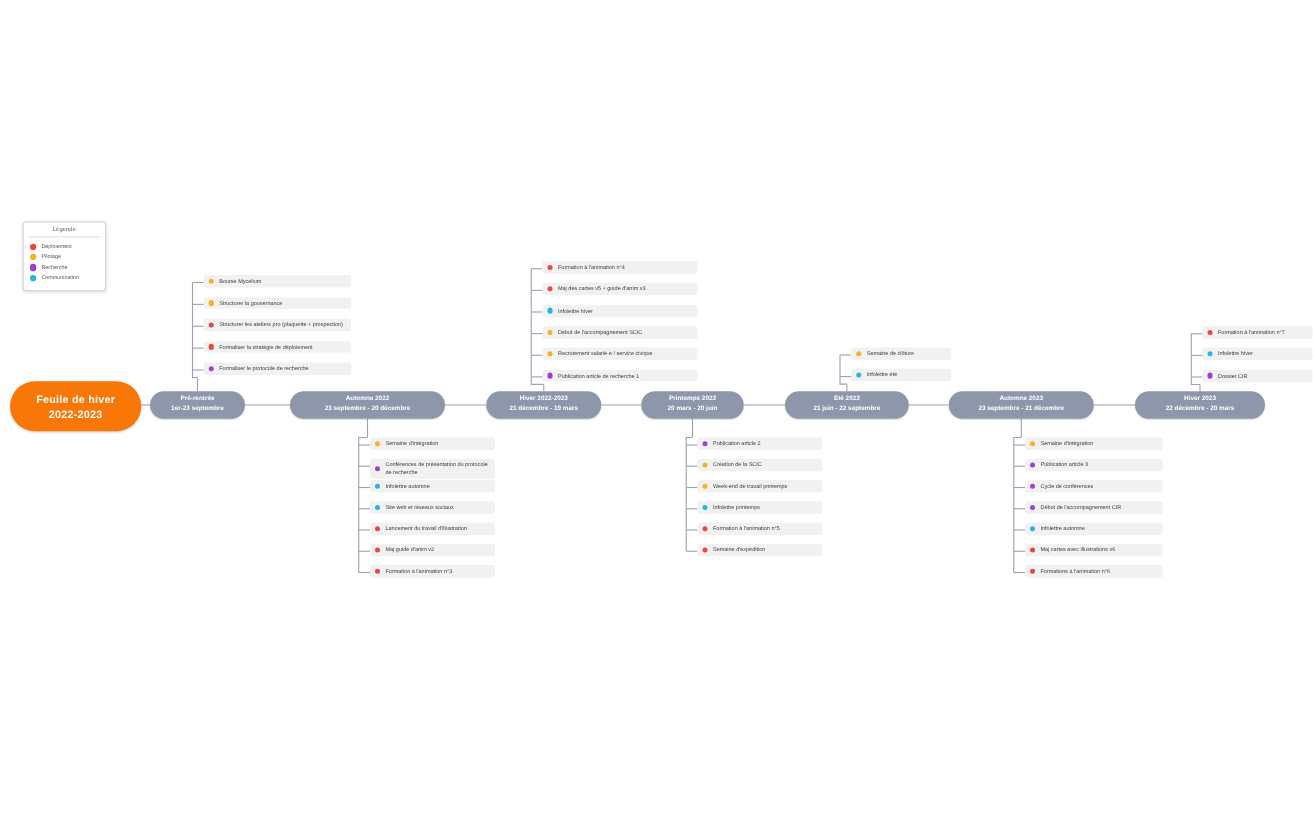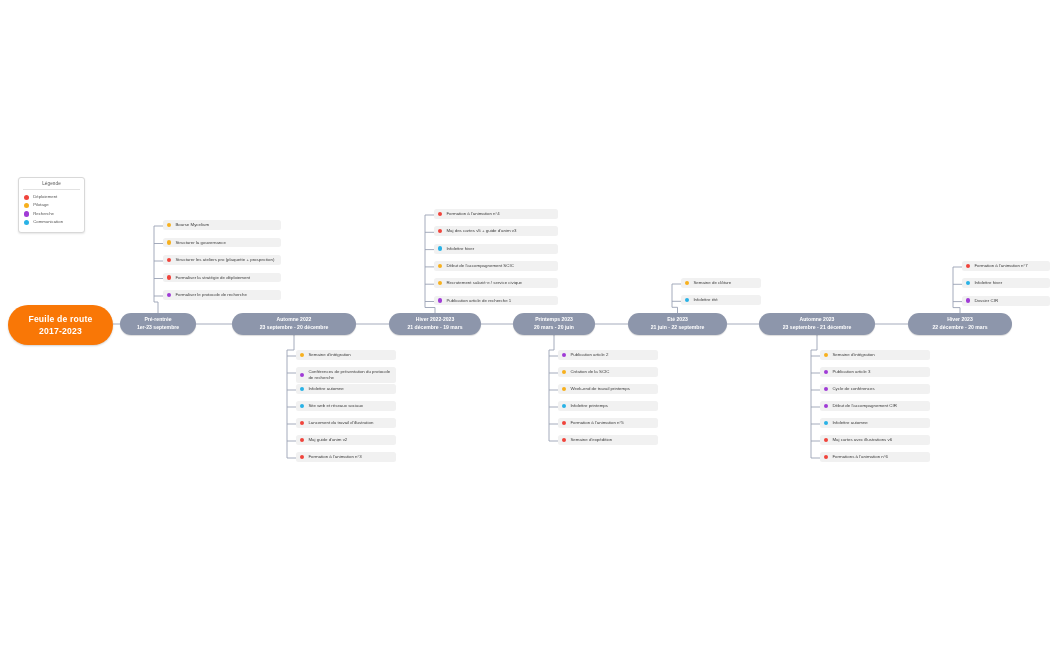--- a/index.html
+++ b/index.html
@@ -142,22 +142,22 @@
           <span class="legend-label">Recherche</span>
         </div>
         <div class="legend-row">
           <span class="legend-dot" style="background:#29b2e6"></span>
           <span class="legend-label">Communication</span>
         </div>
       </div>
   </div>
 
   <div class="root">
-    <div>Feuile de route</div>
-    <div>2017-2023</div>
+    <div>Feuile de hiver</div>
+    <div>2022-2023</div>
   </div>
 
   <div id="nodes-layer">
       <div class="node" style="left: 120px; top: 313px; width: 76px;">
         <div class="n-title">Pré-rentrée</div>
         <div class="n-sub">1er-23 septembre</div>
       </div>
       <div class="leaf" style="left: 163px; width: 118px; top: 220px;">
         <span class="dot" style="background:#f7b01e"></span>
         <span class="txt">Bourse Mycelium</span>

